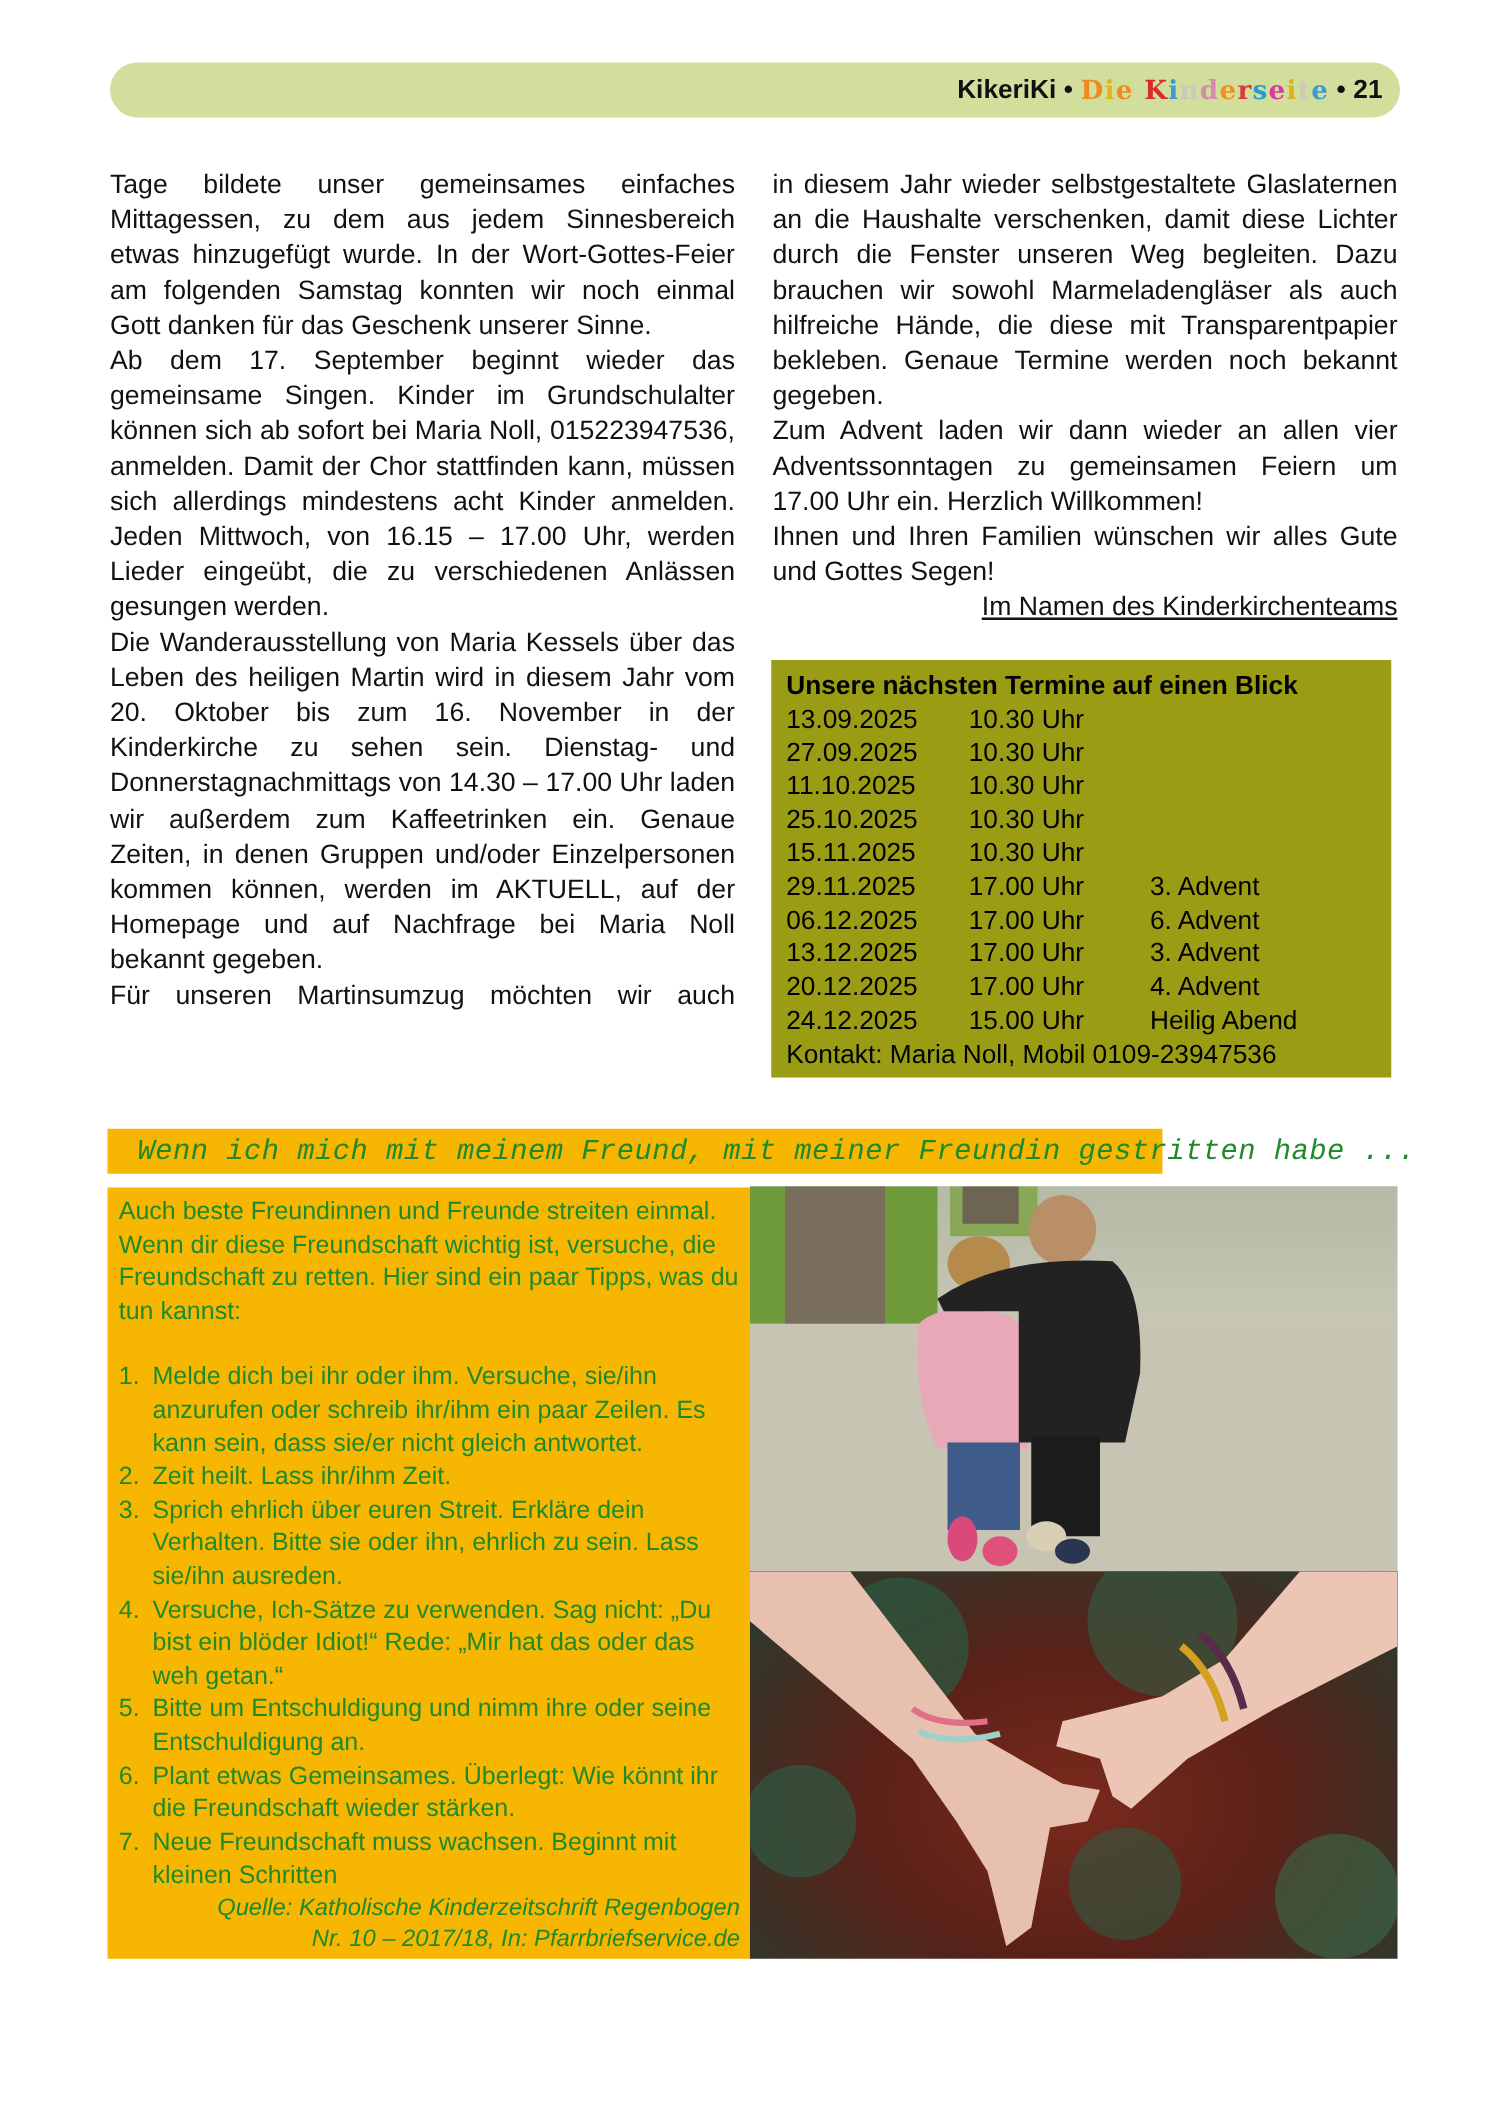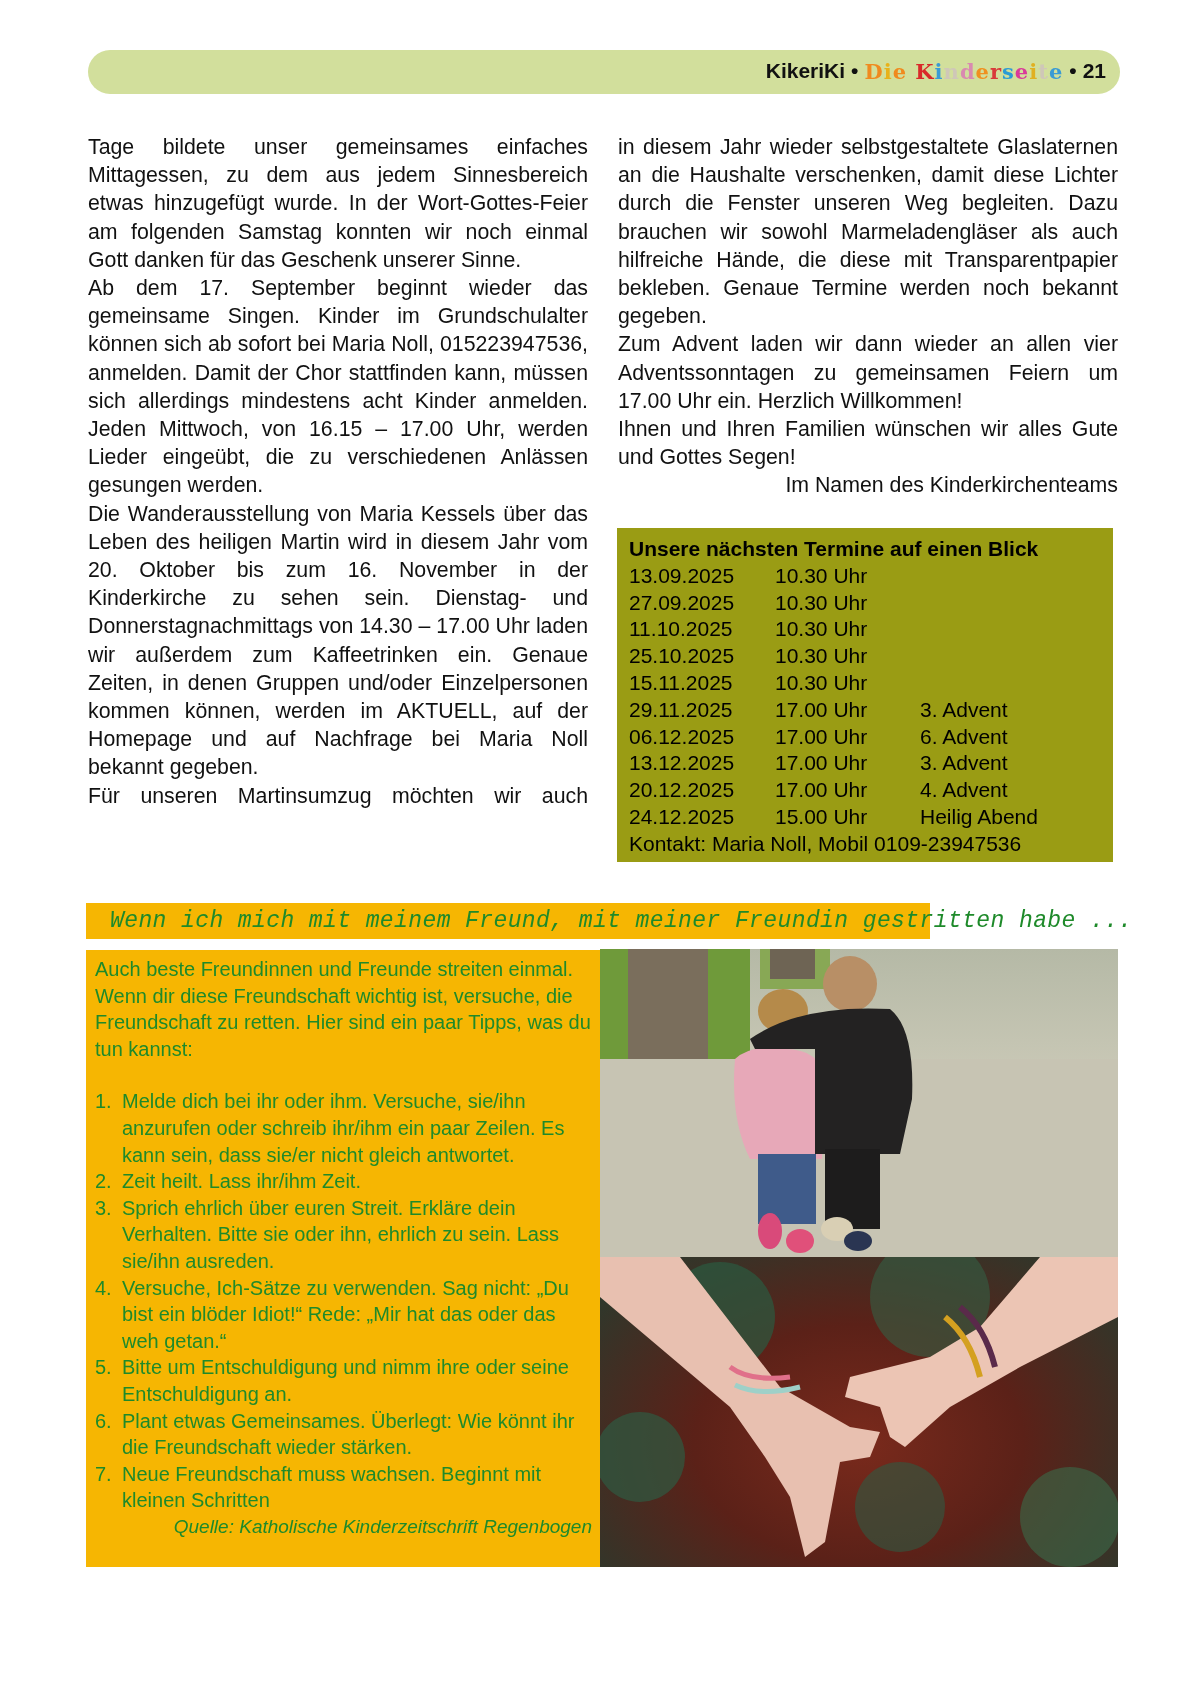--- a/index.html
+++ b/index.html
@@ -4,32 +4,32 @@
 <style>
   html, body { margin: 0; padding: 0; background: #ffffff; }
   body { width: 1200px; height: 1697px; position: relative; overflow: hidden; font-family: "Liberation Sans", sans-serif; color: #111; }
 
   .header-bar {
     position: absolute; left: 88px; top: 50px; width: 1032px; height: 44px;
     background: #d2df9c; border-radius: 22px;
   }
   .header-title {
     position: absolute; right: 14px; top: 9px; font-size: 21px; font-weight: bold; color: #111;
-    white-space: nowrap; display: flex; gap: 6px;
+    white-space: nowrap; display: flex; align-items: center; gap: 6px;
   }
   .logo { font-family: "DejaVu Serif", serif; font-weight: bold; font-size: 21px; letter-spacing: 1px; }
   .logo span { display: inline-block; }
 
   .col {
     position: absolute; font-size: 21.3px; line-height: 28.2px; text-align: justify; color: #111;
   }
   .col-left { left: 88px; top: 133px; width: 500px; }
   .col-right { left: 618px; top: 133px; width: 500px; }
   .col p { margin: 0; }
-  .right-align { text-align: right; }
+  .right-align { text-align: right; text-decoration: underline; }
 
   .termine-box {
     position: absolute; left: 617px; top: 528px; width: 496px; height: 334px;
     background: #9a9c14; color: #000000; font-size: 21px; line-height: 26.8px;
     padding: 8px 0 0 12px; box-sizing: border-box;
   }
   .termine-title { font-weight: bold; }
   .termine-row { display: flex; }
   .termine-row .d { width: 146px; }
   .termine-row .t { width: 145px; }
@@ -169,20 +169,21 @@
       <li>
         <span class="num">6.</span>
         <span>Plant etwas Gemeinsames. Überlegt: Wie könnt ihr die Freundschaft wieder stärken.</span>
       </li>
       <li>
         <span class="num">7.</span>
         <span>Neue Freundschaft muss wachsen. Beginnt mit kleinen Schritten</span>
       </li>
     </ul>
   <div class="source">Quelle: Katholische Kinderzeitschrift Regenbogen</div>
+  <div class="source">Nr. 10 – 2017/18, In: Pfarrbriefservice.de</div>
 </div>
 
 <div class="photo photo-kids">
   <svg width="518" height="308" viewBox="0 0 518 308">
     <rect x="0" y="0" width="150" height="110" fill="#6f9a3a"></rect>
     <rect x="160" y="0" width="70" height="40" fill="#88a855"></rect>
     <rect x="28" y="0" width="80" height="115" fill="#7a6e5c"></rect>
     <rect x="170" y="0" width="45" height="30" fill="#6e6454"></rect>
     <rect x="0" y="110" width="518" height="198" fill="#c7c4b3"></rect>
 

